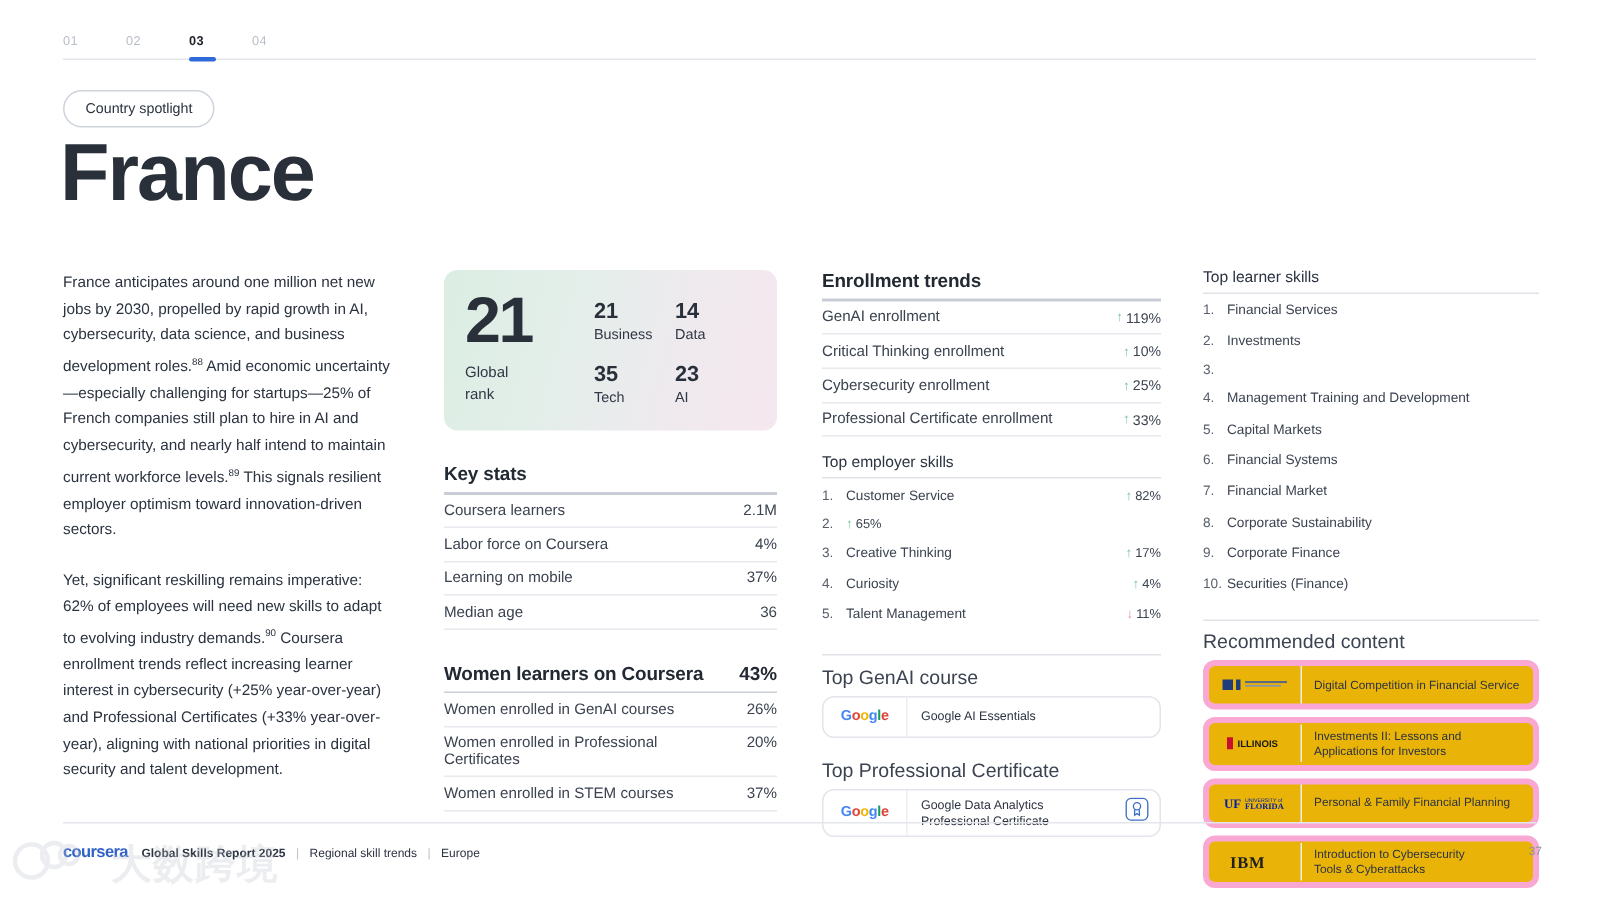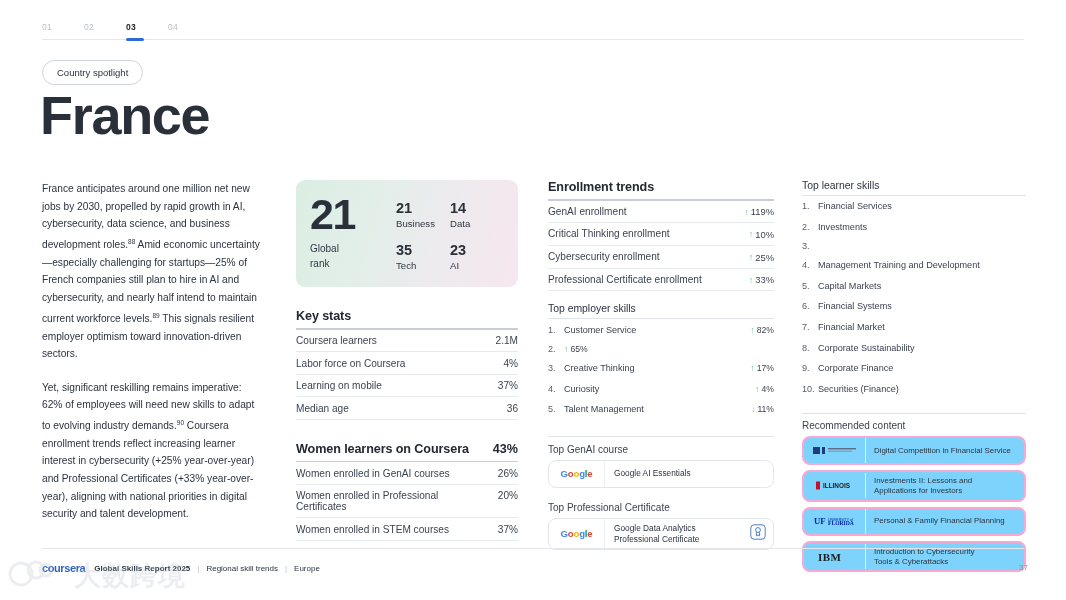--- a/index.html
+++ b/index.html
@@ -88,41 +88,41 @@
   .nrow .val { white-space: nowrap; display: flex; align-items: center; gap: 2px; font-size: 8.6px; }
 
   .trendrow { display: flex; align-items: baseline; justify-content: space-between;
     padding: 5.2px 0 5px 0; border-bottom: 1px solid #e6e9ed; font-size: 10.1px; color: #3b4350; }
   .trendrow .val { display: flex; align-items: center; gap: 2px; font-size: 9.4px; white-space: nowrap; }
 
   .arrow-up   { color: #7fc6a4; font-size: 9px; }
   .arrow-down { color: #ef8f9e; font-size: 9px; }
 
   
-  .minilabel { font-size: 10px; color: #3b4350; margin-bottom: 5px; }
+  .minilabel { font-size: 13px; color: #3b4350; margin-bottom: 5px; }
   .coursecard {
     display: flex; align-items: center; gap: 0;
     border: 1px solid #e2e6eb; border-radius: 8px; background: #fff;
     height: 28px; padding: 0 6px 0 0; position: relative;
   }
   .coursecard.tall { height: 32px; }
   .logo-wrap {
     width: 56px; flex: none; display: flex; align-items: center; justify-content: center;
     border-right: 1px solid #eceff2; height: 100%;
   }
   .course-name { font-size: 8.3px; color: #2b3340; line-height: 10.5px; padding-left: 9px; }
   .badge-icon { position: absolute; right: 7px; top: 50%; transform: translateY(-50%); }
 
   .glogo { font-size: 9.6px; font-weight: bold; letter-spacing: -.2px; font-family: "Liberation Sans", sans-serif; }
   .g1{color:#4285F4}.g2{color:#DB4437}.g3{color:#F4B400}.g4{color:#4285F4}.g5{color:#0F9D58}.g6{color:#DB4437}
 
   
   .rec-card {
     display: flex; align-items: center;
-    border: 2px solid #f9a8d4; border-radius: 8px; background: #7dd3fc;
+    border: 4px solid #f9a8d4; border-radius: 8px; background: #eab308;
     min-height: 25px; margin-bottom: 5px; position: relative;
   }
   .rec-logo { width: 62px; flex: none; height: 25px; display: flex; align-items: center; justify-content: center; border-right: 1px solid #eceff2; }
   .rec-name { font-size: 7.9px; color: #2b3340; line-height: 9.8px; padding: 4px 6px 4px 8px; }
 
   
   .footer-rule { position: absolute; left: 42px; top: 548px; width: 982px; height: 1px; background: #e3e6ea; }
   .footer { position: absolute; left: 42px; top: 562px; display: flex; align-items: center; gap: 9px; font-size: 8px; }
   .coursera-word { font-size: 11px; font-weight: bold; color: #2f62c4; letter-spacing: -.4px; font-family: "Liberation Sans", sans-serif; }
   .footer-crumbs { color: #2b3340; display: flex; align-items: flex-end; gap: 7px; }

